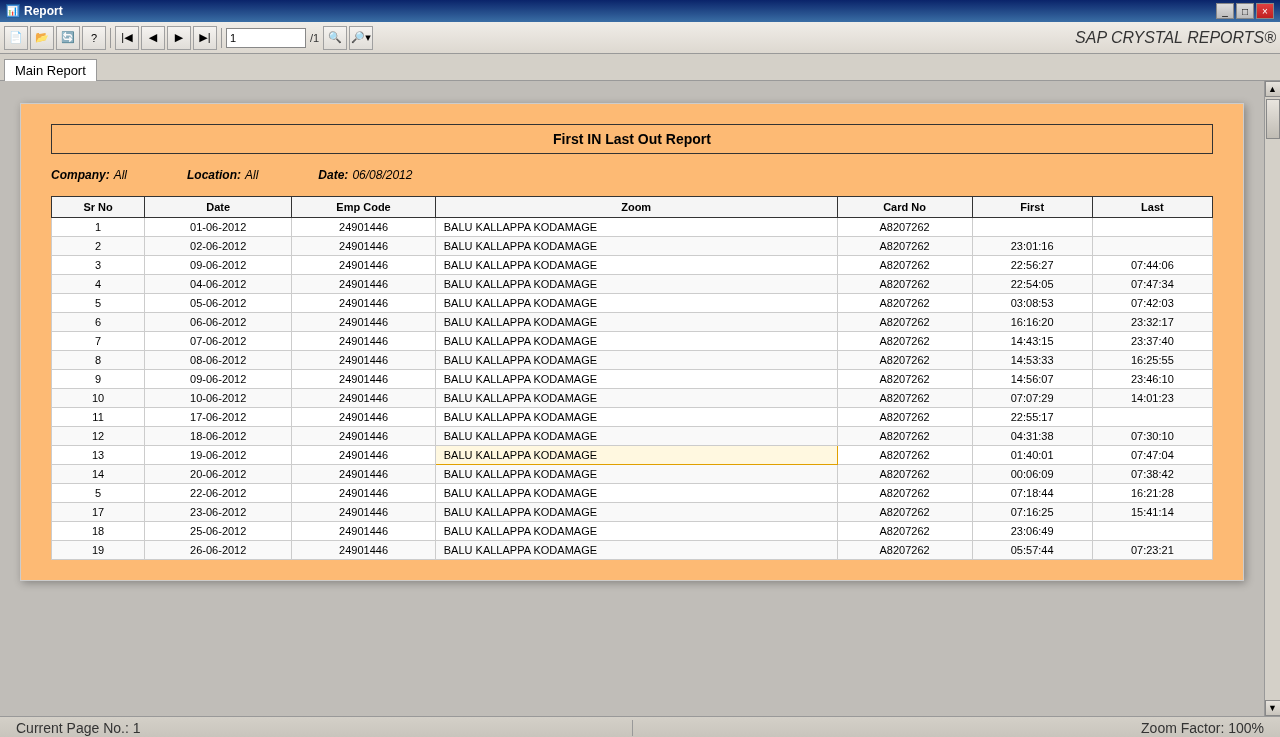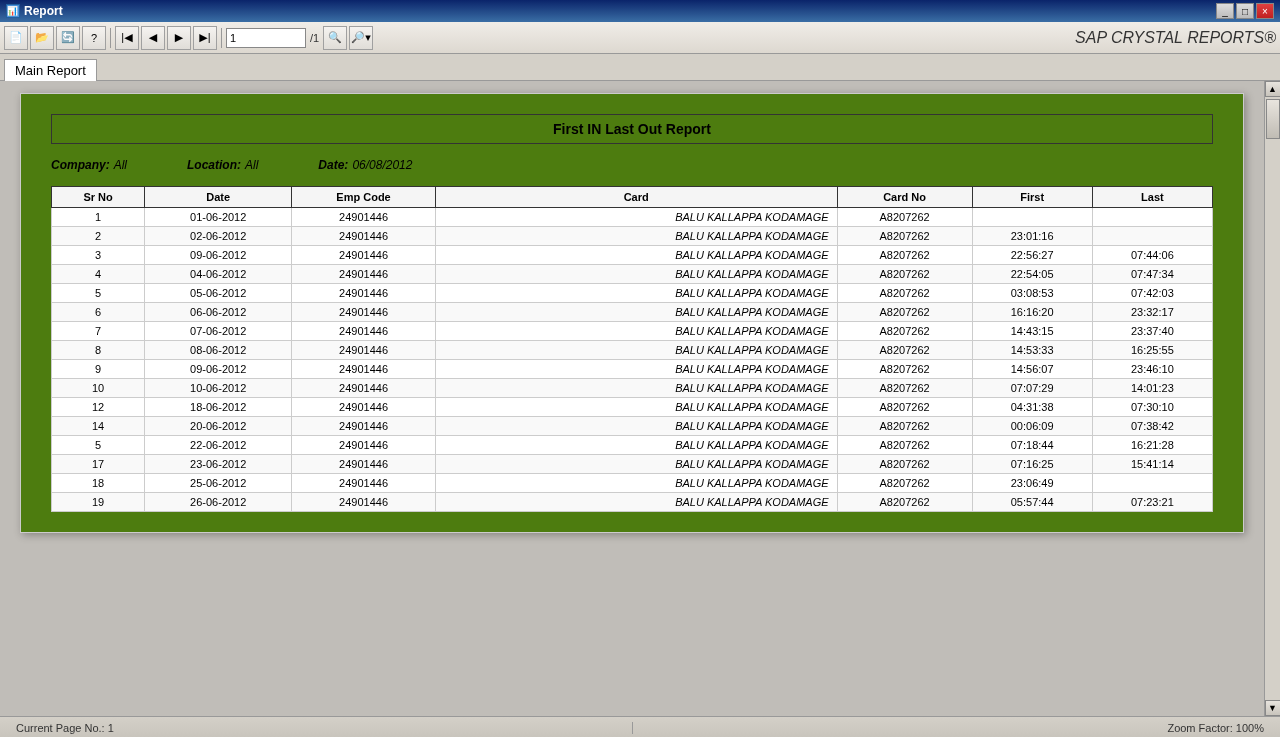--- a/index.html
+++ b/index.html
@@ -87,26 +87,26 @@
     .scroll-btn {
       width: 16px; height: 16px; background: linear-gradient(to bottom, #e8e4de, #c8c4bc);
       border: 1px solid #888; display: flex; align-items: center; justify-content: center;
       font-size: 9px; cursor: pointer;
     }
     .scroll-track { flex: 1; width: 14px; background: #d4d0c8; position: relative; }
     .scroll-thumb { width: 14px; height: 40px; background: linear-gradient(to bottom, #e8e4de, #c0bcb4); border: 1px solid #888; position: absolute; top: 2px; }
 
     
     .report-page {
-      background: #4d7c0f;
+      background: #fdba74;
       border: 1px solid #ccc;
       box-shadow: 2px 2px 8px rgba(0,0,0,0.3);
       padding: 20px 30px;
       min-width: 780px;
-      margin: 2px auto;
+      margin: 12px auto;
     }
 
     
     .report-title {
       text-align: center;
       font-size: 14px;
       font-weight: bold;
       border: 1px solid #333;
       padding: 6px 10px;
       margin-bottom: 14px;
@@ -129,37 +129,37 @@
       padding: 4px 8px;
       background: #f5f5f5;
       font-weight: bold;
       text-align: center;
     }
     .report-table td {
       border: 1px solid #ccc;
       padding: 3px 8px;
       text-align: center;
     }
-    .report-table td.name-cell { text-align: right; font-style: italic; }
+    .report-table td.name-cell { text-align: left; }
     .report-table tr:nth-child(odd) td { background: #ffffff; }
     .report-table tr:nth-child(even) td { background: #f9f9f9; }
     .highlighted-cell {
       background: #fff8e0 !important;
       border: 1px solid #e0a000 !important;
     }
 
     
     .status-bar {
       background: linear-gradient(to bottom, #d4d0c8, #c8c4bc);
       border-top: 1px solid #999;
       height: 22px;
       display: flex;
       align-items: center;
       padding: 0 8px;
-      font-size: 11px;
+      font-size: 14px;
       color: #333;
       gap: 16px;
     }
     .status-section {
       flex: 1;
       border-right: 1px solid #999;
       padding: 0 8px;
     }
     .status-section:last-child { border-right: none; text-align: right; }
   </style>
@@ -220,21 +220,21 @@
           <span class="report-header-value">06/08/2012</span>
         </div>
       </div>
 
       <table class="report-table">
         <thead>
           <tr>
             <th>Sr No</th>
             <th>Date</th>
             <th>Emp Code</th>
-            <th style="min-width:200px;">Card</th>
+            <th style="min-width:200px;">Zoom</th>
             <th>Card No</th>
             <th>First</th>
             <th>Last</th>
           </tr>
         </thead>
         <tbody id="report-tbody">
         <tr>
               <td>1</td>
               <td>01-06-2012</td>
               <td>24901446</td>
@@ -318,27 +318,45 @@
             <tr>
               <td>10</td>
               <td>10-06-2012</td>
               <td>24901446</td>
               <td class="name-cell">BALU KALLAPPA KODAMAGE</td>
               <td>A8207262</td>
               <td>07:07:29</td>
               <td>14:01:23</td>
             </tr>
             <tr>
+              <td>11</td>
+              <td>17-06-2012</td>
+              <td>24901446</td>
+              <td class="name-cell">BALU KALLAPPA KODAMAGE</td>
+              <td>A8207262</td>
+              <td>22:55:17</td>
+              <td></td>
+            </tr>
+            <tr>
               <td>12</td>
               <td>18-06-2012</td>
               <td>24901446</td>
               <td class="name-cell">BALU KALLAPPA KODAMAGE</td>
               <td>A8207262</td>
               <td>04:31:38</td>
               <td>07:30:10</td>
+            </tr>
+            <tr>
+              <td>13</td>
+              <td>19-06-2012</td>
+              <td>24901446</td>
+              <td class="name-cell highlighted-cell">BALU KALLAPPA KODAMAGE</td>
+              <td>A8207262</td>
+              <td>01:40:01</td>
+              <td>07:47:04</td>
             </tr>
             <tr>
               <td>14</td>
               <td>20-06-2012</td>
               <td>24901446</td>
               <td class="name-cell">BALU KALLAPPA KODAMAGE</td>
               <td>A8207262</td>
               <td>00:06:09</td>
               <td>07:38:42</td>
             </tr>

